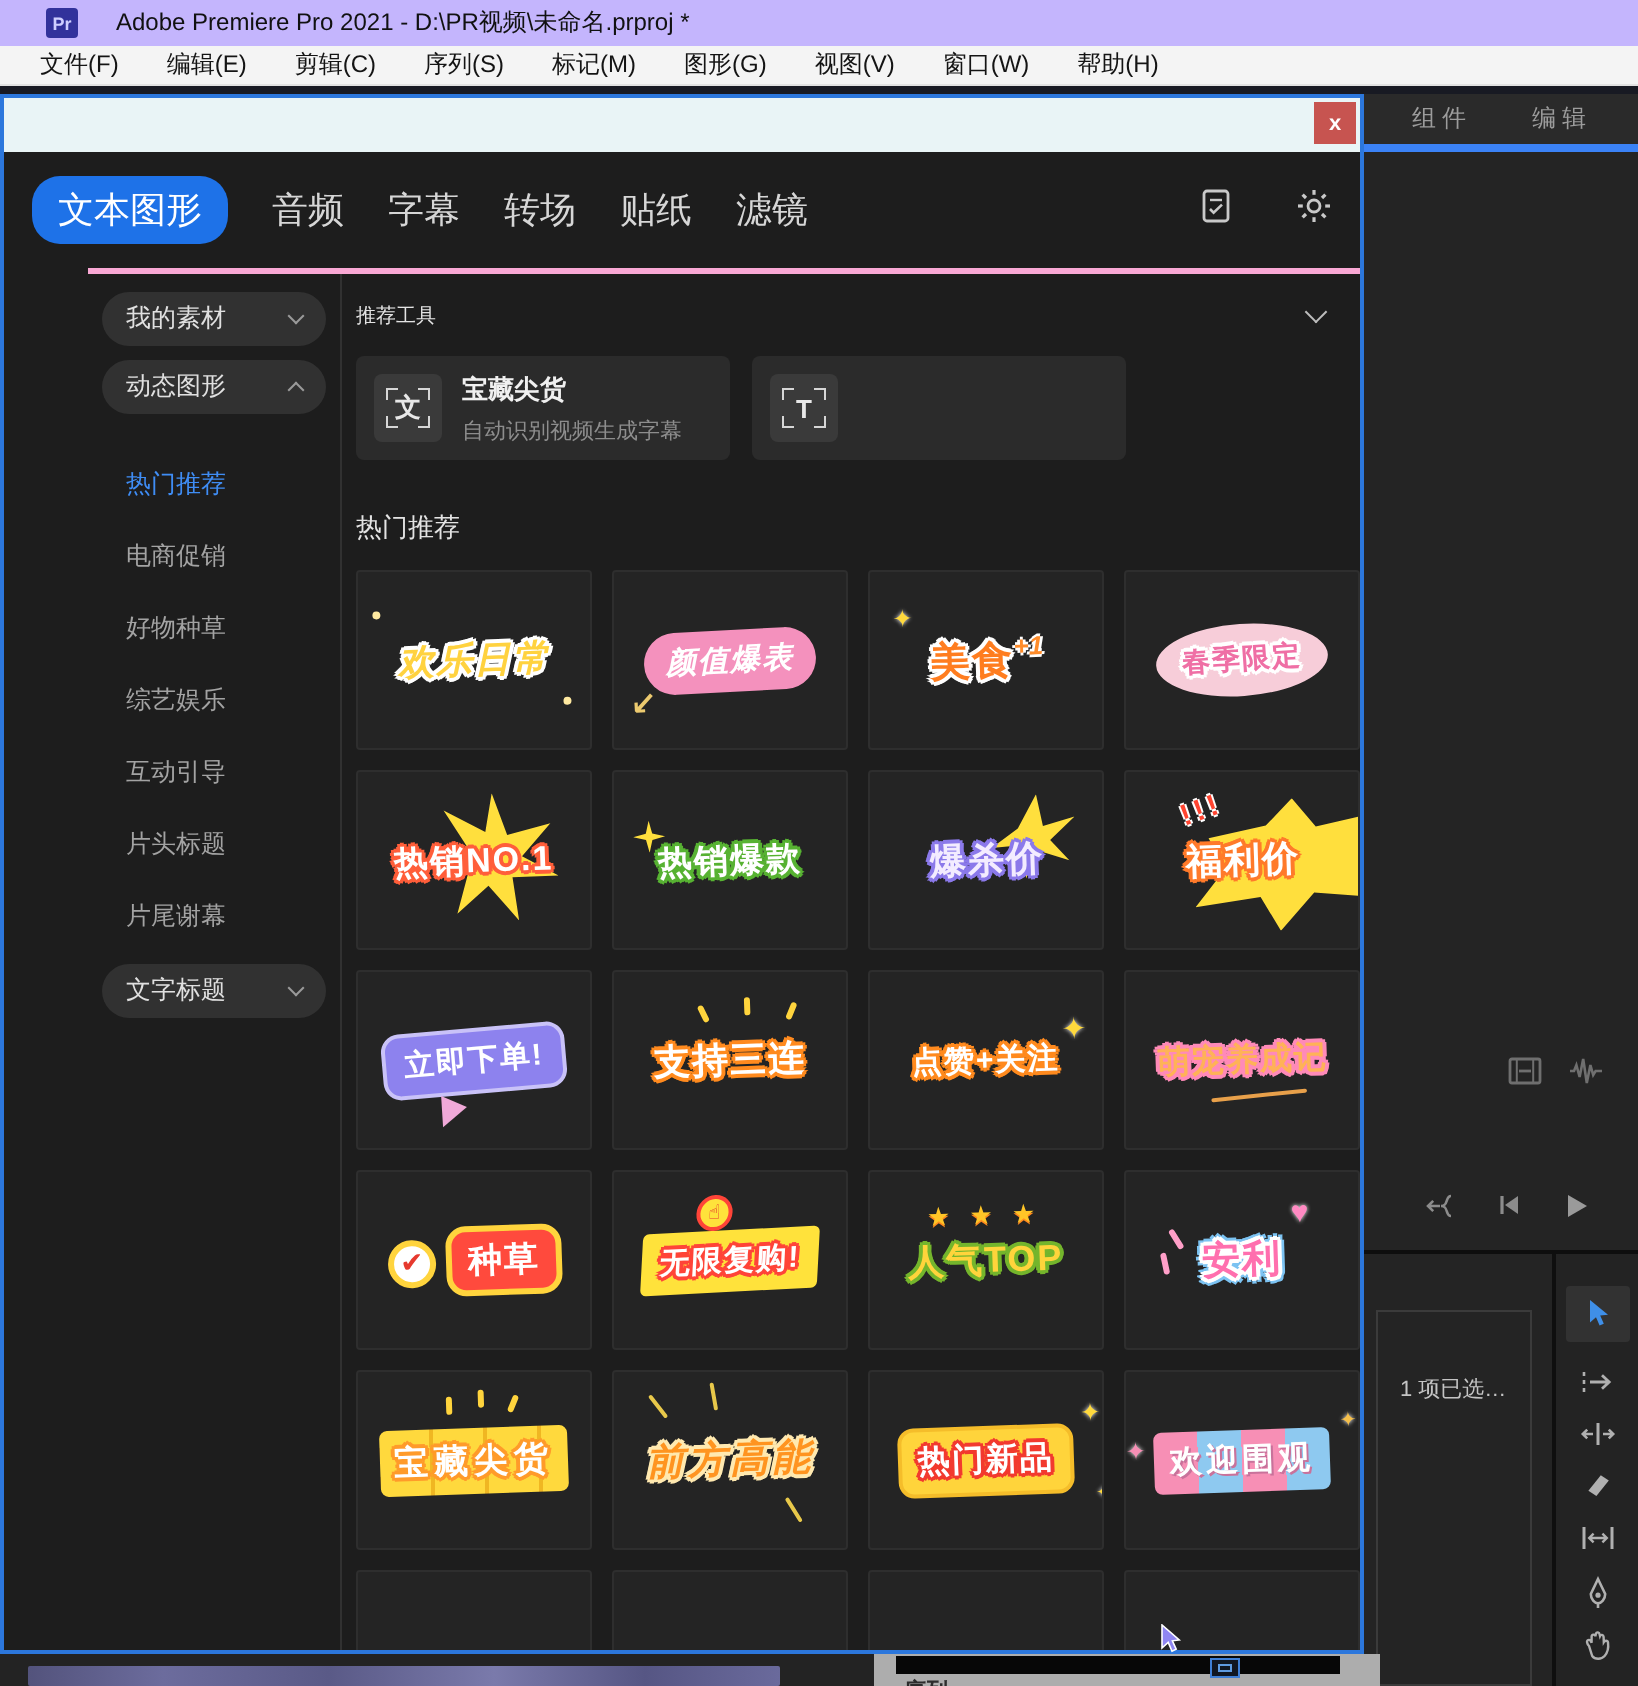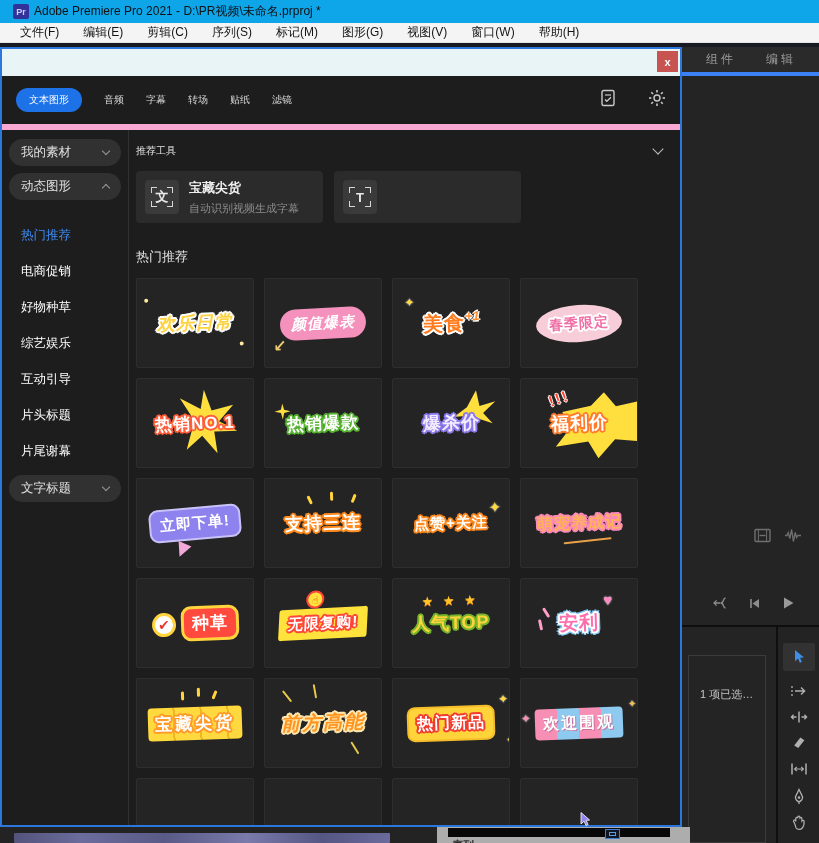--- a/index.html
+++ b/index.html
@@ -1,22 +1,22 @@
 <!DOCTYPE html>
 <html><head>
 <meta charset="utf-8">
 <style>
   * { margin:0; padding:0; box-sizing:border-box; }
   html,body { background:#101010; }
   body { font-family:"Liberation Sans","DejaVu Sans",sans-serif; }
   #screen { position:relative; width:819px; height:843px; overflow:hidden; background:#232323; }
 
   
-  .win-titlebar { position:absolute; left:0; top:0; width:819px; height:23px; background:#0ea5e9;
-    display:flex; align-items:center; padding-left:13px; gap:5px; }
+  .win-titlebar { position:absolute; left:0; top:0; width:819px; height:23px; background:#c4b5fd;
+    display:flex; align-items:center; padding-left:23px; gap:19px; }
   .pr-logo { width:16px; height:15px; background:#32329b; color:#cfcfff; font-size:9px; font-weight:700;
     display:flex; align-items:center; justify-content:center; border-radius:2px; }
   .win-title { font-size:12px; color:#111; }
   .menubar { position:absolute; left:0; top:23px; width:819px; height:20px; background:#f4f4f4;
     display:flex; align-items:center; padding-left:8px; border-bottom:1px solid #e2e2e2; }
   .menu-item { font-size:12px; color:#141414; padding:0 12px; height:20px; display:flex; align-items:center; }
   .dark-strip { position:absolute; left:0; top:43px; width:819px; height:4px; background:#181a23; }
 
   .stage { position:absolute; left:0; top:47px; width:819px; height:796px; background:#232323; }
 
@@ -52,36 +52,36 @@
   .plugin { position:absolute; left:0; top:0; width:682px; height:780px; border:2px solid #2c77dc;
     background:#1d1d1d; z-index:10; display:flex; flex-direction:column; }
   .pw-titlebar { height:27px; background:#e9f4f6; position:relative; flex:0 0 27px; }
   .pw-close { position:absolute; right:2px; top:2px; width:21px; height:21px; background:#c75450; color:#fff;
     font-size:11px; font-weight:700; display:flex; align-items:center; justify-content:center; }
   .pw-body { flex:1; background:#1d1d1d; overflow:hidden; display:flex; flex-direction:column; }
   .pw-header { padding:10px 14px 2px; display:flex; align-items:center; gap:9px; }
   .pw-title { font-size:13px; color:#d2d2d2; }
   .pw-menu { font-size:13px; color:#8f8f8f; }
   .pw-tabs { padding:12px 14px 12px; display:flex; align-items:center; gap:22px; }
-  .pw-tab { font-size:10px; color:#d6d6d6; cursor:default; white-space:nowrap; }
+  .pw-tab { font-size:18px; color:#d6d6d6; cursor:default; white-space:nowrap; }
   .pw-tab.active { background:#1e72e8; color:#fff; padding:5px 13px; border-radius:14px; }
   .pw-tabs .spacer { flex:1; }
   .hdr-icn { color:#c9c9c9; }
-  .pw-main { flex:1; display:flex; overflow:hidden; border-top:6px solid #f9a8d4; }
+  .pw-main { flex:1; display:flex; overflow:hidden; border-top:3px solid #f9a8d4;margin-left:42px; }
 
   
   .pw-sidebar { width:127px; flex:0 0 127px; border-right:1px solid #313131; padding-top:9px; }
   .side-pill { margin:0 7px 7px; height:27px; background:#313131; border-radius:14px; display:flex;
     align-items:center; justify-content:space-between; padding:0 12px; }
   .side-pill span { font-size:12.5px; color:#e0e0e0; white-space:nowrap; }
   .chev { width:6px; height:6px; border-right:1.6px solid #9a9a9a; border-bottom:1.6px solid #9a9a9a;
     transform:rotate(45deg); margin-top:-3px; }
   .chev.up { transform:rotate(-135deg); margin-top:3px; }
   .side-list { padding:10px 0 6px; }
-  .side-item { padding:0 0 0 19px; height:36px; display:flex; align-items:center; font-size:12.5px; color:#ffffff; }
+  .side-item { padding:0 0 0 19px; height:36px; display:flex; align-items:center; font-size:12.5px; color:#a3a3a3; }
   .side-item.active { color:#3f8df5; }
 
   
   .pw-content { flex:1; padding:14px 10px 0 7px; overflow:hidden; }
   .sec-head { display:flex; align-items:center; justify-content:space-between; padding-right:8px; }
   .sec-title { font-size:10px; color:#e3e3e3; }
   .sec-chev { width:8px; height:8px; border-right:1.6px solid #bdbdbd; border-bottom:1.6px solid #bdbdbd;
     transform:rotate(45deg); margin-top:-4px; }
   .cards { display:flex; gap:11px; margin-top:13px; }
   .tool-card { width:187px; height:52px; background:#2b2b2b; border-radius:4px; display:flex; align-items:center;

